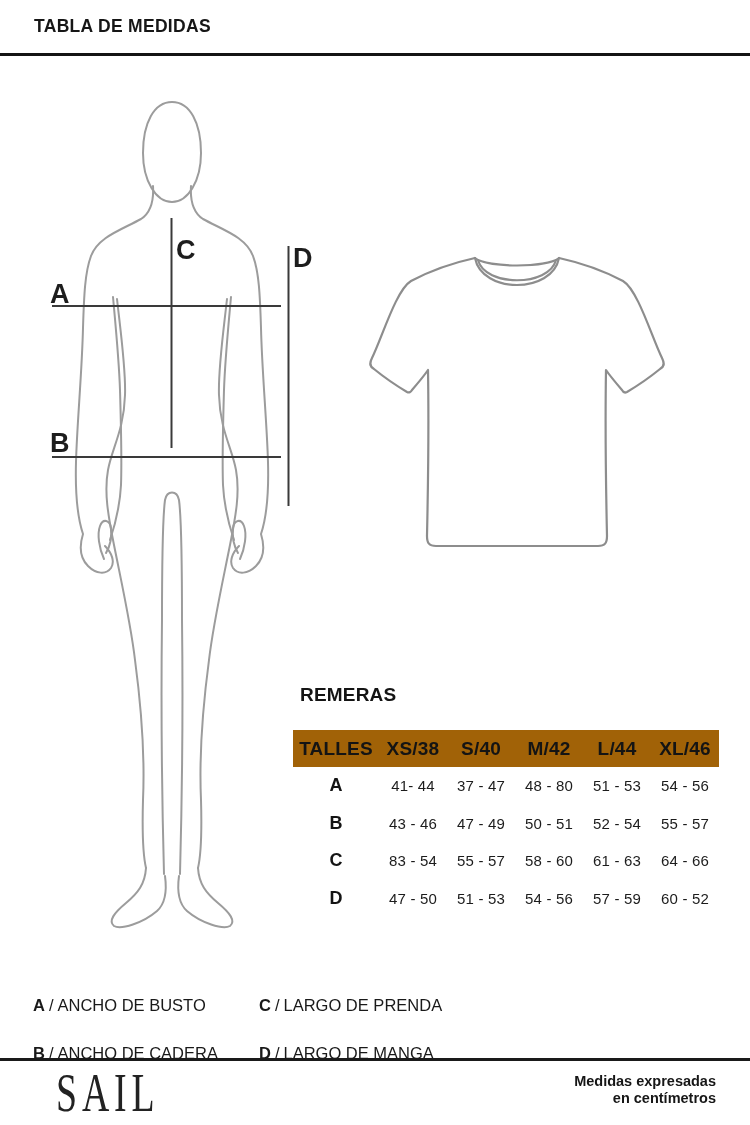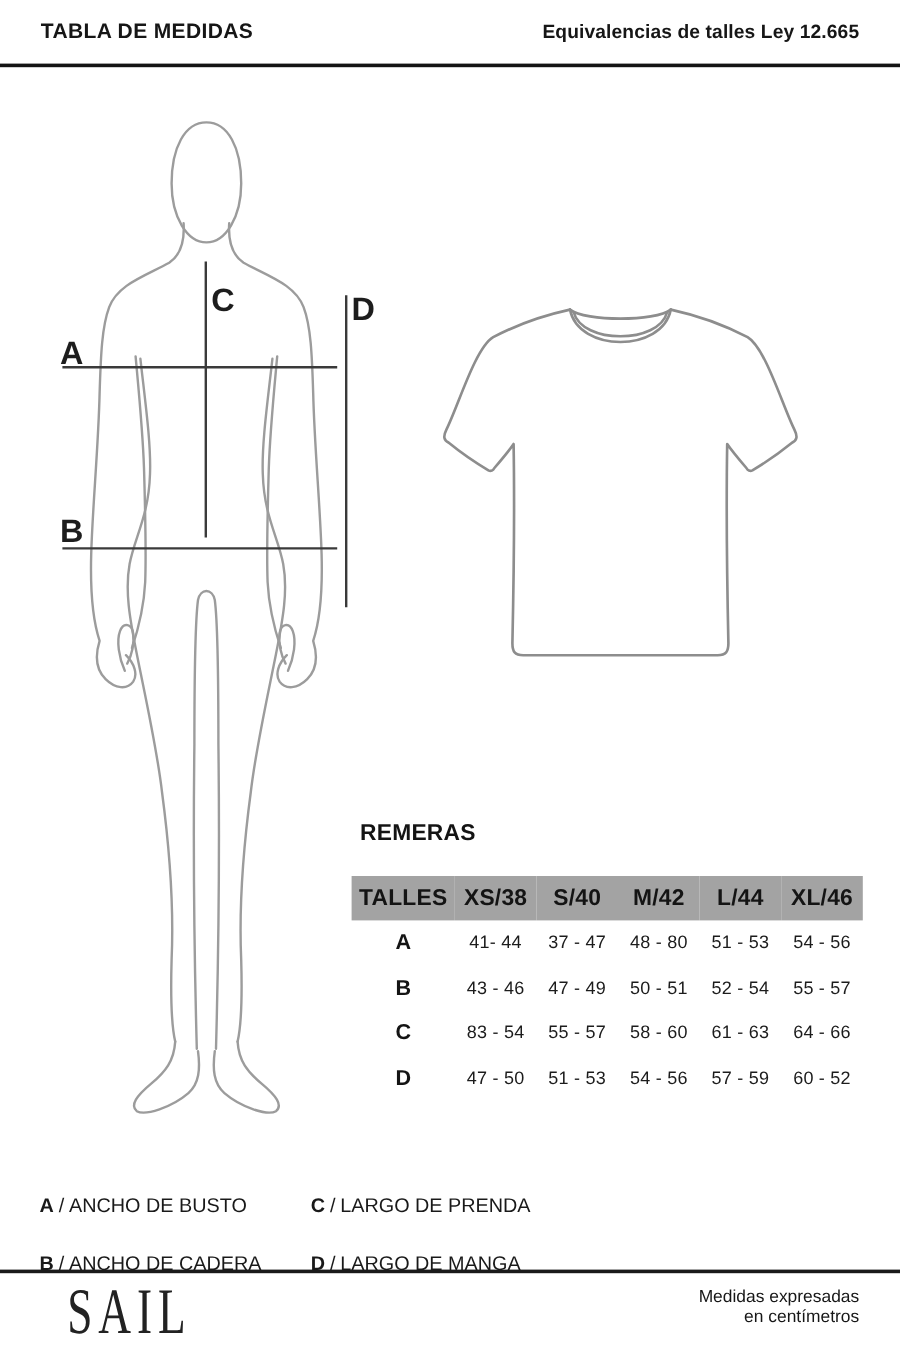--- a/index.html
+++ b/index.html
@@ -32,21 +32,21 @@
   #lblB{left:50px;top:430px;}
   #lblC{left:176px;top:237px;}
   #lblD{left:293px;top:245px;}
   
   .table-block{position:absolute;left:293px;top:684px;width:426px;}
   .t-title{font-size:19px;font-weight:bold;color:#141414;letter-spacing:.2px;margin:0 0 24px 7px;}
   table.sizes{border-collapse:collapse;table-layout:fixed;width:426px;}
   table.sizes th,table.sizes td{padding:0;text-align:center;vertical-align:middle;}
   table.sizes col.c-label{width:86px;}
   table.sizes col.c-size{width:68px;}
-  tr.head-row{background:#a3a3a3;height:37px;}
+  tr.head-row{background:#a16207;height:37px;}
   tr.head-row th{font-size:19px;font-weight:bold;color:#141414;letter-spacing:.2px;}
   tr.data-row{height:37.5px;}
   tr.data-row th{font-size:18px;font-weight:bold;color:#141414;}
   tr.data-row td{font-size:15px;font-weight:normal;color:#1c1c1c;letter-spacing:.2px;}
   
   .legend{
     position:absolute;left:33px;top:997px;
     display:grid;grid-template-columns:195px auto;row-gap:1px;
     font-size:16.5px;line-height:17px;color:#191919;gap:31px;
   }
@@ -55,31 +55,30 @@
   
   .f-rule{position:absolute;left:0;top:1058px;width:750px;height:2.5px;background:#1a1a1a;}
   .brand{
     position:absolute;left:56px;top:1066px;
     font-family:"Liberation Serif","DejaVu Serif",serif;
     font-size:54px;font-weight:normal;color:#222;letter-spacing:7px;line-height:1;
     transform:scale(0.7,1);transform-origin:left top;
   }
   .f-note{
     position:absolute;right:34px;top:1073px;
-    font-size:14.5px;font-weight:normal;color:#161616;
+    font-size:14.5px;font-weight:bold;color:#161616;
     text-align:right;line-height:16.5px;
   }
 </style>
 </head>
 <body>
 
 <div class="page">
 
   <div class="h-title">TABLA DE MEDIDAS</div>
-  <div class="h-sub">Equivalencias de talles Ley 12.665</div>
   <div class="h-rule"></div>
 
   <svg class="diagram-svg" width="750" height="1000" viewBox="0 0 750 1000" fill="none">
 
     <g stroke="#9c9c9c" stroke-width="2" stroke-linecap="round" stroke-linejoin="round" fill="none">
 
       <path d="M172,102 C154,102 143,123 143,153 C143,181 156,202 172,202 C188,202 201,181 201,153 C201,123 190,102 172,102 Z"></path>
 
       <g id="halfL">
         <path d="M153,186 C154,202 150,213 141,219 C121,230 98,237 91,256 C85,272 84,295 83,328 C82,372 77,424 76,462 C75,498 78,519 83,534 C79,547 80,558 88,566 C96,574 106,575 111,568 C115,562 112,553 105,546"></path>

